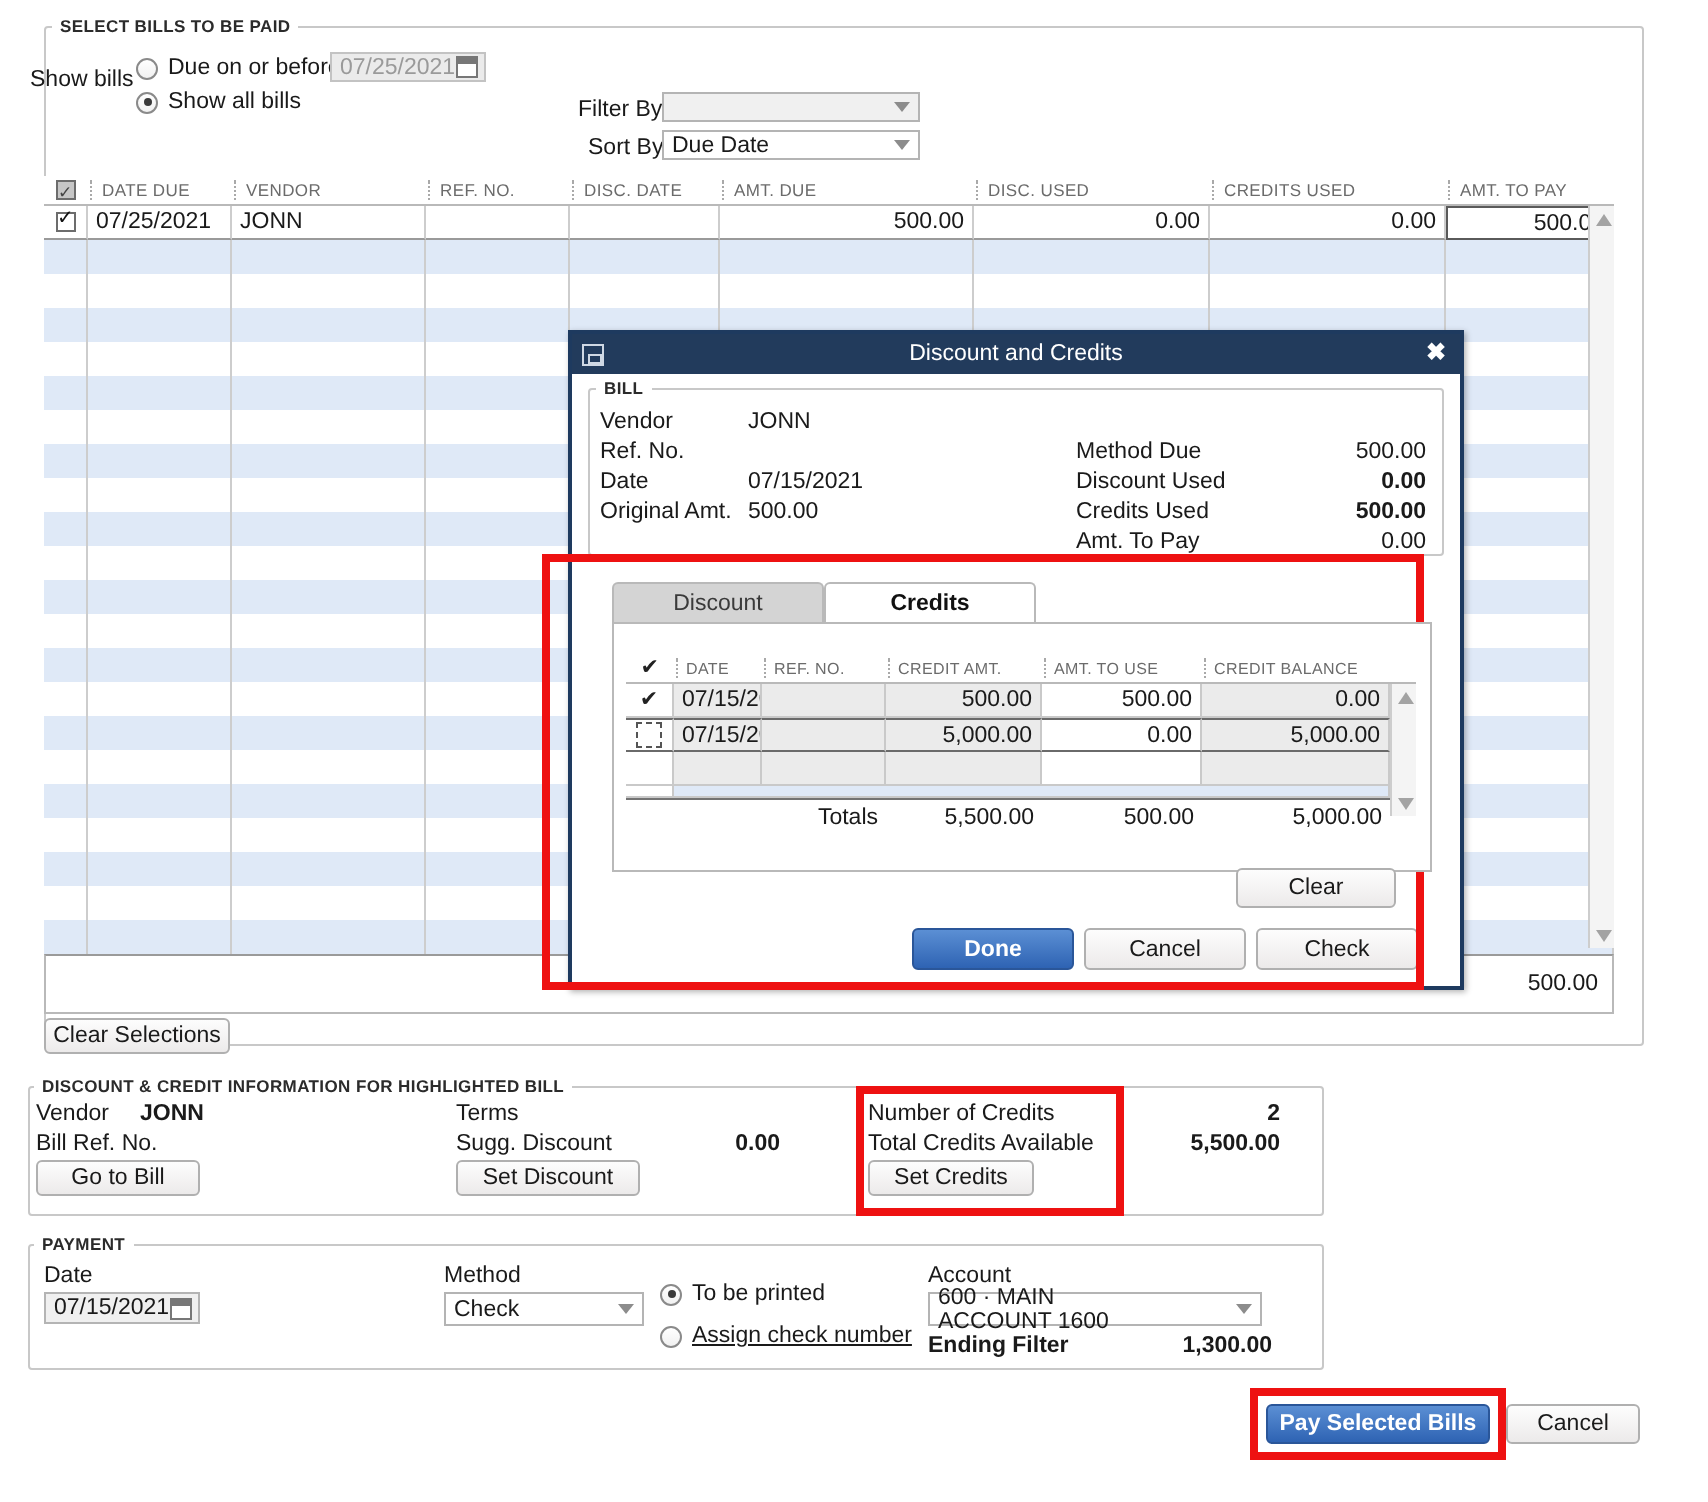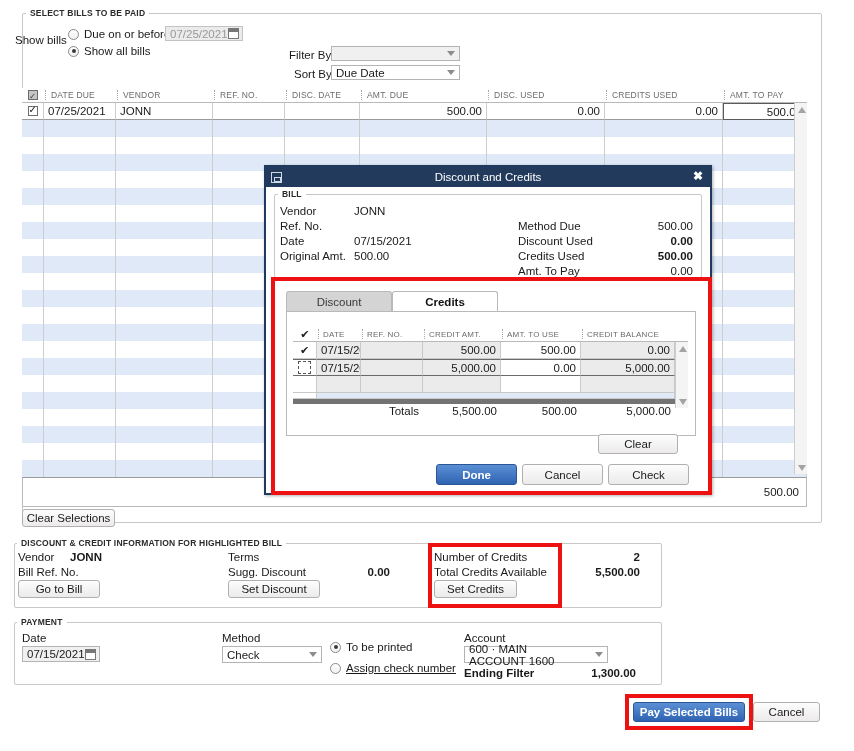--- a/index.html
+++ b/index.html
@@ -203,21 +203,21 @@
     border-right: 1px solid #c9c9c9; border-bottom: 1px solid #c9c9c9;
     white-space: nowrap; overflow: hidden;
   }
   .cg-row .c.num { justify-content: flex-end; }
   .cg-row .c.grey { background: #ebebeb; }
   .cg-row .c.white { background: #ffffff; }
   .cg-row .c.ck { justify-content: center; background:#ffffff; }
   .cg-row.focus .c { border-top: 1px solid #6a6a6a; border-bottom: 1px solid #6a6a6a; }
   .ck-tick { font-size: 11px; color: #222; line-height: 11px; }
   .ck-empty { width: 13px; height: 13px; border: 1px dashed #555; background: #fff; }
-  .cg-total { display: flex; height: 18px; font-size: 11.5px; border-top: 5px solid #737373; background:#fff; }
+  .cg-total { display: flex; height: 18px; font-size: 11.5px; border-top: 1px solid #737373; background:#fff; }
   .cg-total .c { flex: none; display: flex; align-items: center; padding: 0 4px; }
   .cg-total .c.num { justify-content: flex-end; }
   .cg-total .c.lbl2 { justify-content: flex-end; font-size: 11.5px; }
 
   
   .tab {
     position: absolute; height: 20px;
     display: flex; align-items: center; justify-content: center;
     font-size: 11.5px; border: 1px solid #b9b9b9;
     border-bottom: none; border-radius: 3px 3px 0 0;
@@ -587,31 +587,31 @@
   <div class="radio-row" style="left:330px; top:641px;">
     <span class="radio on"></span>
     <span class="radio-lbl">To be printed</span>
   </div>
   <div class="radio-row" style="left:330px; top:662px;">
     <span class="radio"></span>
     <span class="radio-lbl u">Assign check number</span>
   </div>
 
   <div class="lbl" style="left:464px; top:632px;">Account</div>
-  <div class="field" style="left:464px; top:646px; width:144px; height:17px;gap:32px;">
+  <div class="field" style="left:464px; top:646px; width:167px; height:17px;gap:32px;">
     <span>600 · MAIN ACCOUNT 1600</span>
     <span class="arrow"></span>
   </div>
   <div class="lbl b" style="left:464px; top:667px;">Ending Filter</div>
   <div class="lbl b r" style="left:556px; top:667px; width:80px;">1,300.00</div>
 
   <div class="btn primary" style="left:633px; top:702px; width:112px; height:20px;">Pay Selected Bills</div>
   <div class="btn" style="left:753px; top:702px; width:67px; height:20px;">Cancel</div>
 
-  <div id="dialog" style="left:264px; top:165px; width:448px; height:330px;">
+  <div id="dialog" style="left:284px; top:165px; width:448px; height:330px;">
     <div class="dlg-title">
       <span class="dlg-sys"></span>
       <span class="ttl">Discount and Credits</span>
       <span class="dlg-x">✖</span>
     </div>
 
     <div class="group" style="left:8px; top:27px; width:428px; height:84px;"></div>
     <div class="group-title" style="left:12px; top:22px;">BILL</div>
 
     <div class="lbl" style="left:14px; top:38px;">Vendor</div>

